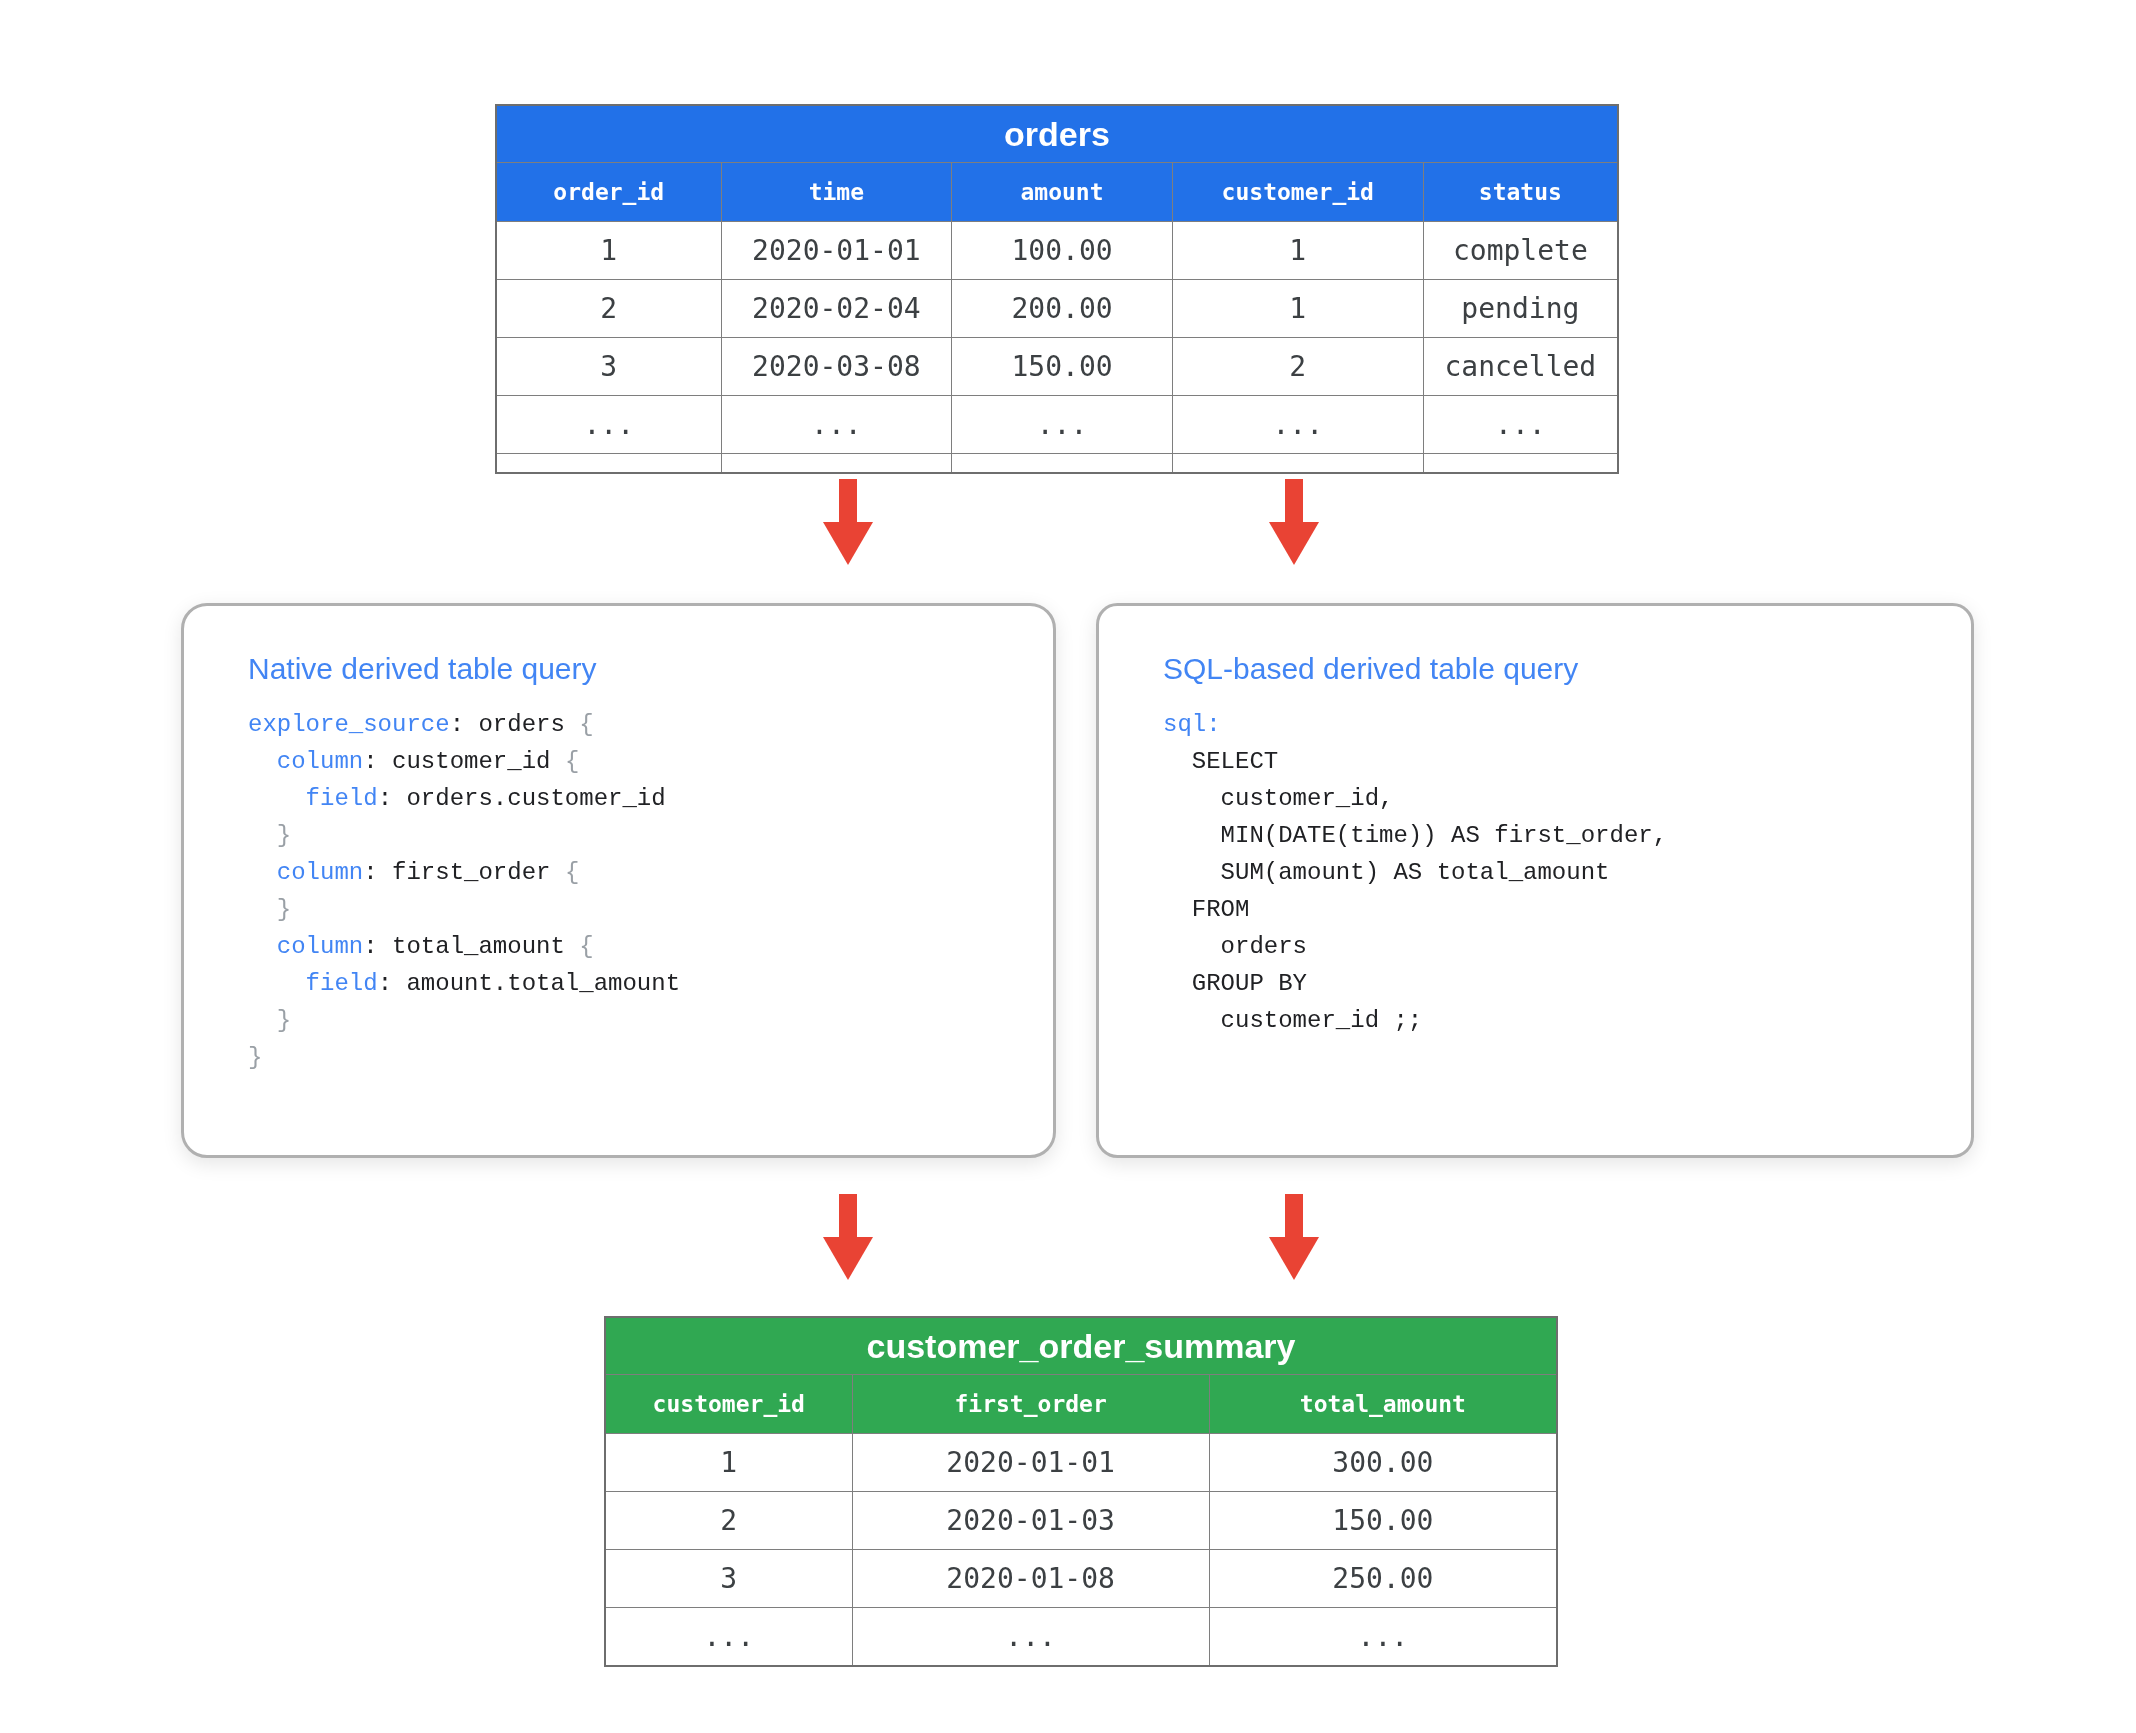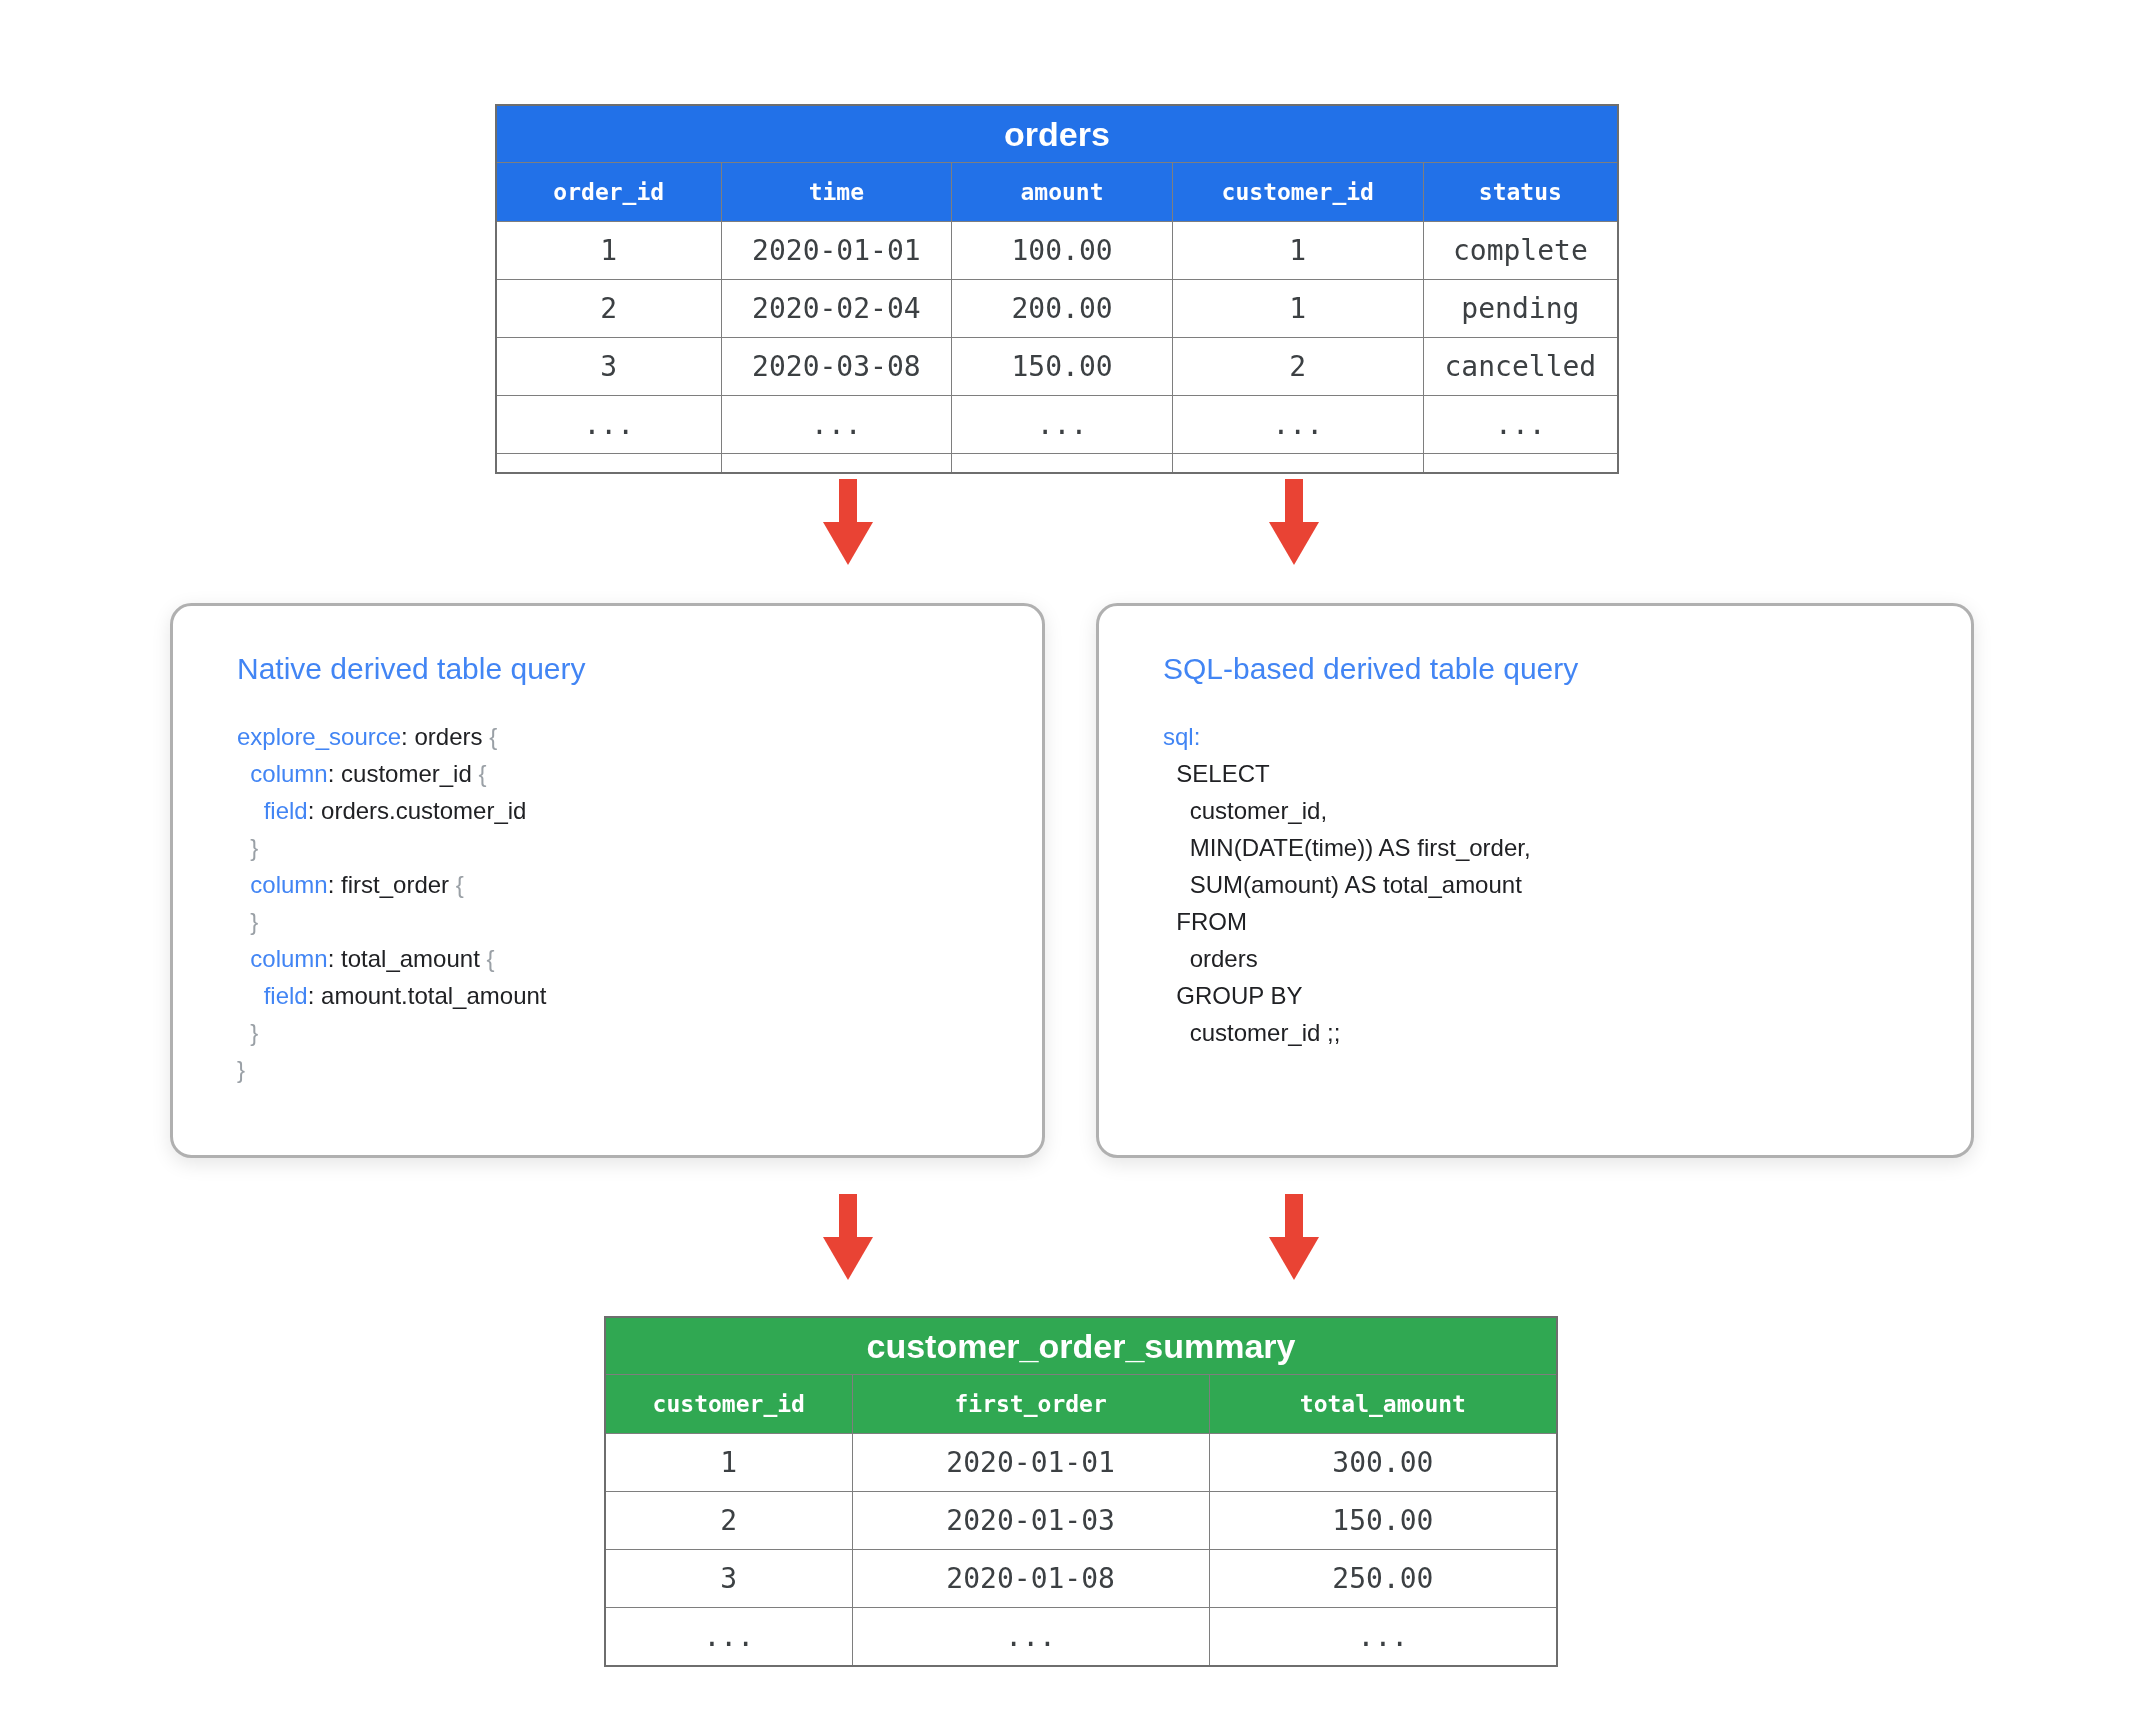--- a/index.html
+++ b/index.html
@@ -19,25 +19,25 @@
   .gtable th,.gtable td{border:1.8px solid #7E7E7E;text-align:center;
                         font-family:"DejaVu Sans Mono",monospace;overflow:hidden;}
   .gtable th{height:56px;color:#ffffff;font-weight:700;font-size:23px;}
   .head-blue th{background:var(--blue_header,#2271E8);}
   .head-green th{background:var(--green_header,#30A852);}
   .gtable td{height:55px;font-size:28px;color:#3C4043;background:#ffffff;}
 
   
   .qbox{position:absolute;width:875px;height:555px;border:3.6px solid #B0B0B0;border-radius:21.4px;
         background:#ffffff;box-shadow:0 5.3px 19.6px rgba(0,0,0,0.10);box-sizing:border-box;}
-  .native-box{left:170px;top:603px;}
+  .native-box{left:181px;top:603px;border-radius:26px;}
   .sql-box{left:1096px;top:603px;width:878px;}
   .qbox-title{margin:46px 0 0 64px;font-family:"Liberation Sans",sans-serif;font-size:30px;
               color:var(--title_blue,#4285F4);}
-  .code{margin:32px 0 0 64px;font-family:Liberation Sans, sans-serif;font-size:24px;
+  .code{margin:20px 0 0 64px;font-family:Liberation Mono, monospace;font-size:24px;
         line-height:37px;color:var(--code_dark,#202124);}
   .code-line{white-space:pre;}
   .tok-kw{color:var(--keyword_blue,#4285F4);}
   .tok-br{color:var(--brace_gray,#9AA0A6);}
   .tok-pl{color:var(--code_dark,#202124);}
 
   
   .arrow{position:absolute;width:50px;display:flex;flex-direction:column;align-items:center;}
   .arrow .stem{width:18px;height:43px;background:var(--arrow_red,#E94334);}
   .arrow .head{width:0;height:0;border-left:25px solid transparent;border-right:25px solid transparent;

